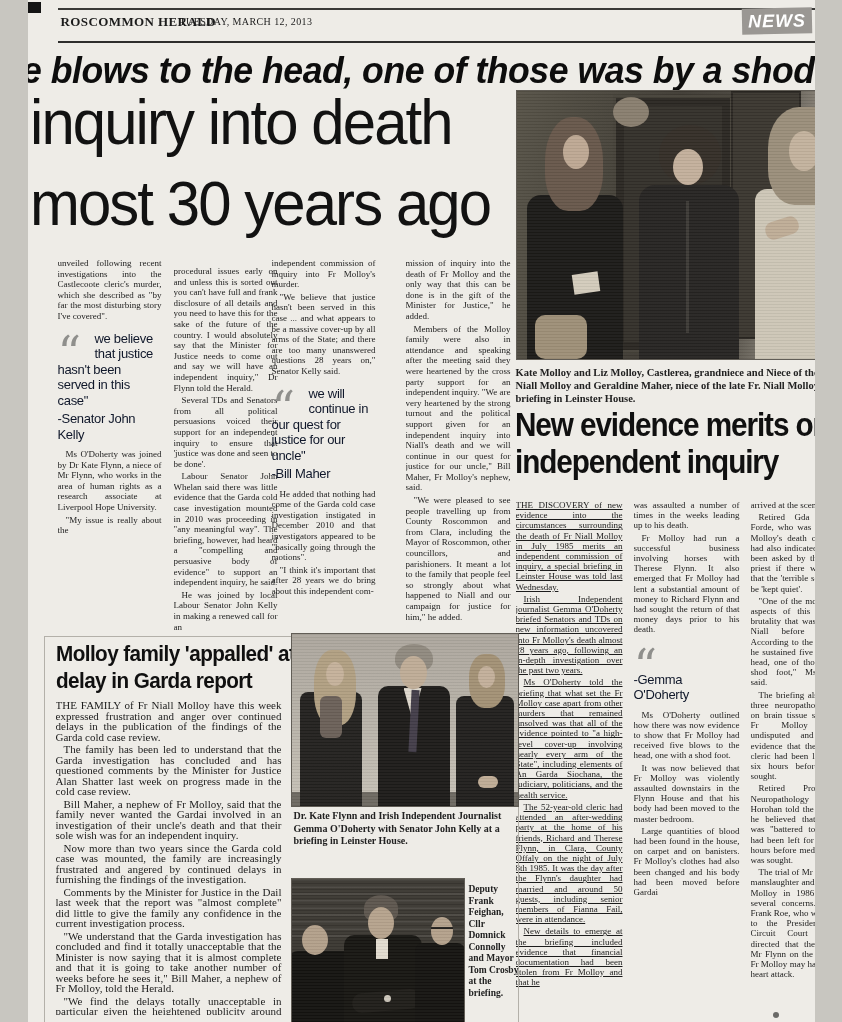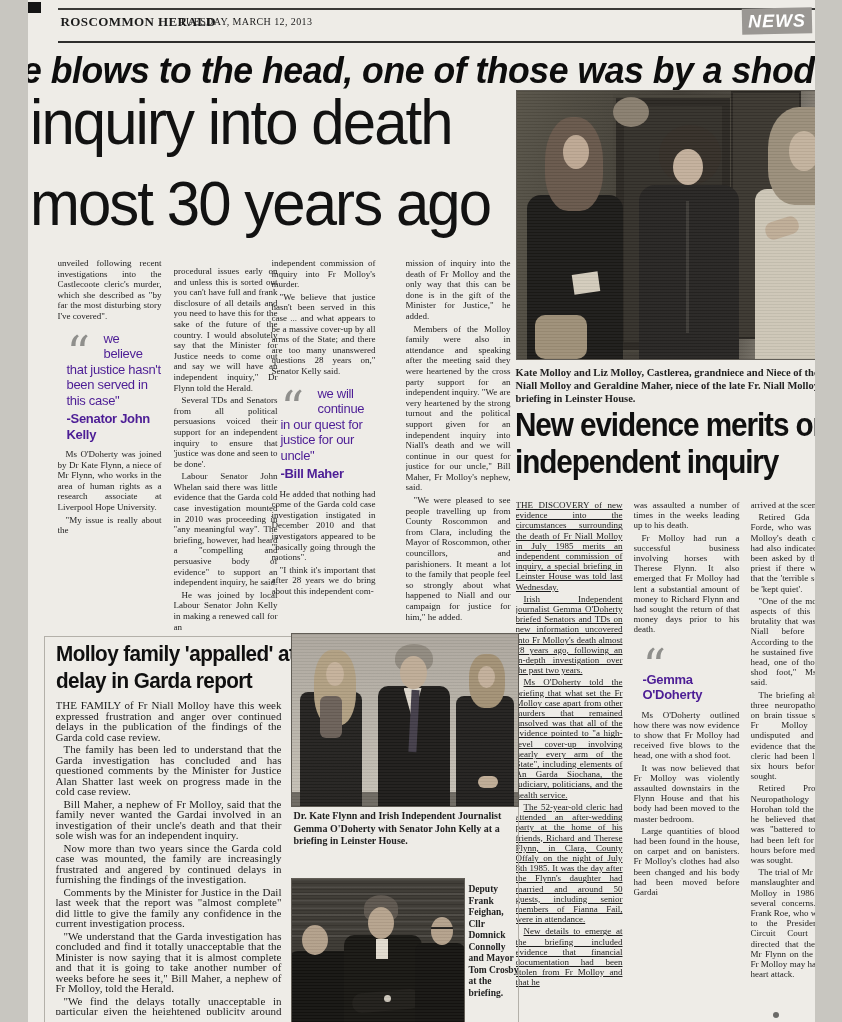--- a/index.html
+++ b/index.html
@@ -45,26 +45,26 @@
   .rbody { font-size:9px; line-height:10.2px; }
   .lcol1 { left:30px;  top:258px; width:104px; height:382px; }
   .lcol2 { left:146px; top:266px; width:104px; height:382px; }
   .lcol3 { left:244px; top:258px; width:104px; height:374px; }
   .lcol4 { left:378px; top:258px; width:105px; height:382px; }
   .rcol1 { left:488px; top:500px; width:107px; height:522px;text-decoration:underline; }
   .rcol2 { left:606px; top:500px; width:106px; height:522px; }
   .rcol3 { left:723px; top:500px; width:112px; height:522px; }
 
   
-  .pullquote { margin:9px 0 7px 9px; font-family:"Liberation Sans",sans-serif;
-    font-size:13px; line-height:15.5px; letter-spacing:-0.3px; color:#4c1d95; text-align:left; }
+  .pullquote { margin:9px 0 7px 0; font-family:"Liberation Sans",sans-serif;
+    font-size:13px; line-height:15.5px; letter-spacing:-0.3px; color:#0f172a; text-align:left; }
   .pq-glyph { float:left; width:37px; height:28px; font-family:"DejaVu Serif",serif;
     font-size:46px; line-height:44px; color:#8f8f8c; overflow:visible; }
   .pq-glyph::before { content:"\201C"; }
-  .pq-attrib { display:block; margin-top:3px; clear:left;font-weight:bold; }
+  .pq-attrib { display:block; margin-top:3px; clear:left; }
 
   
   .caption { font-weight:bold; color:#222; text-align:left; }
   .cap-top { left:488px; top:366px; width:347px; font-size:10.5px; line-height:13px; }
   .cap-mid { left:266px; top:810px; width:220px; font-size:10px; line-height:12.5px; }
   .cap-bot { left:441px; top:884px; width:50px;  font-size:9.5px; line-height:11.5px; }
 
   
   .molloy-box { left:16px; top:636px; width:473px; height:385px; border:1px solid #b3b0a9; }
   .box-body { left:28px; top:700px; width:226px; height:315px; text-align:justify; overflow:hidden;

